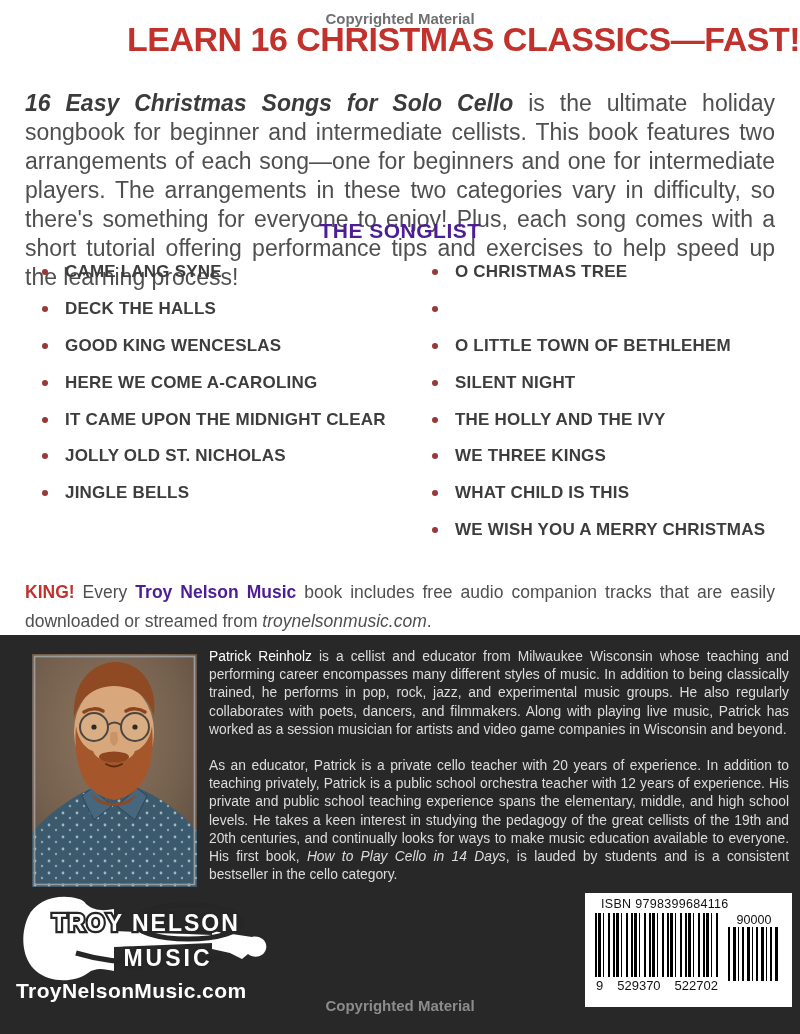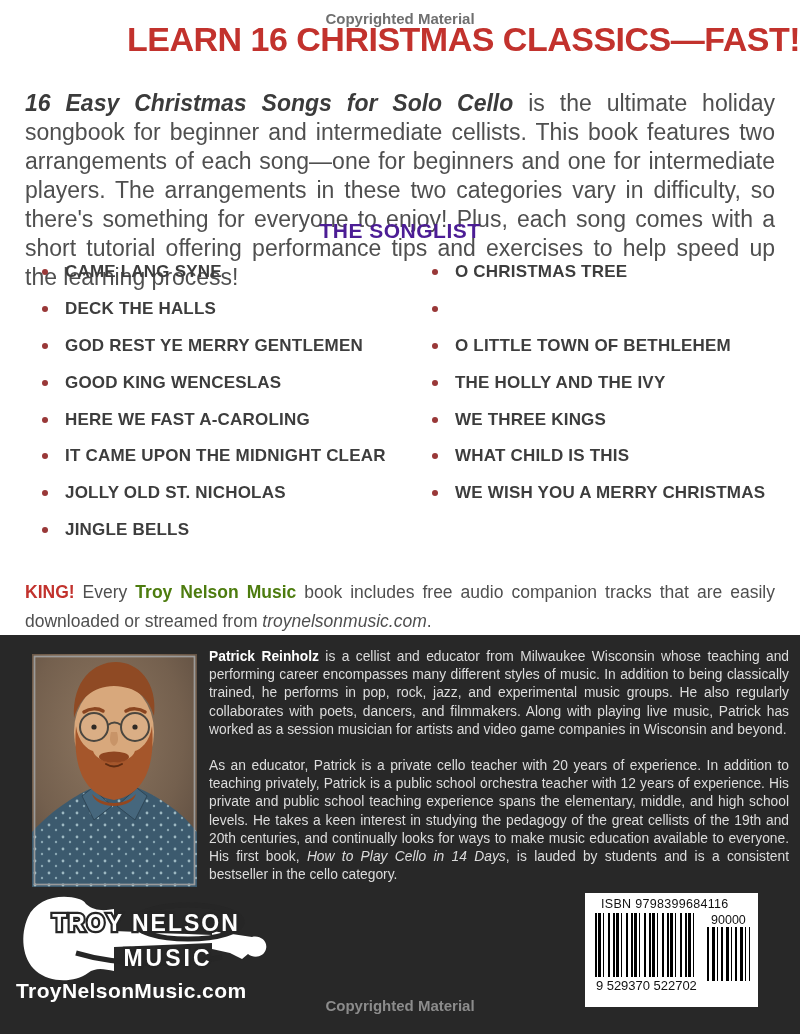--- a/index.html
+++ b/index.html
@@ -29,43 +29,43 @@
   .songs .col-left{width:390px;}
   .songs .col-right{flex:1;}
   .songs li{height:36.8px;display:flex;align-items:center;}
   .bullet{width:6px;height:6px;border-radius:50%;background:#993838;margin-right:17px;flex:0 0 auto;}
   .song-label{font-size:17px;font-weight:bold;color:#3d3d3d;letter-spacing:.2px;white-space:nowrap;}
 
   
   .plus{position:absolute;top:560px;left:25px;width:750px;font-size:17.5px;line-height:29px;
         color:#4f4f4f;text-align:justify;}
   .plus .plus-label{color:#c2322d;font-weight:bold;}
-  .plus .brand{font-weight:bold;color:#4d7c0f;}
+  .plus .brand{font-weight:bold;color:#4c1d95;}
   .plus .site{font-style:italic;}
 
   
   .panel{position:absolute;top:635px;left:0;width:800px;height:399px;background:#282828;}
 
   .photo{position:absolute;left:32px;top:19px;width:165px;height:233px;
          outline:1px solid #9a9a9a;outline-offset:-3px;background:#6b5a49;}
   .photo svg{display:block;width:100%;height:100%;}
 
   .bio{position:absolute;left:209px;top:13px;width:580px;color:#dcdcdc;
        font-size:13.8px;line-height:18.2px;text-align:justify;}
   .bio p{margin:0 0 18px 0;}
-  .bio .name{font-weight:bold;color:#fff;margin-top:40px;}
+  .bio .name{font-weight:normal;color:#fff;margin-top:40px;}
   .bio .book{font-style:italic;}
 
   .logo{position:absolute;left:16px;top:256px;width:256px;height:95px;}
   .logo svg{display:block;width:100%;height:100%;}
   .website{position:absolute;left:16px;top:344px;font-size:21px;font-weight:bold;color:#fff;
            letter-spacing:.4px;}
 
   
-  .barcode{position:absolute;left:585px;top:258px;width:173px;height:114px;background:#fff;
+  .barcode{position:absolute;left:585px;top:258px;width:207px;height:114px;background:#fff;
            box-sizing:border-box;padding:4px 8px 0 8px;}
   .isbn{font-size:12.5px;color:#111;padding-left:8px;letter-spacing:.3px;}
   .bc-row{display:flex;margin-top:2px;}
   .bc-main{width:124px;margin-left:2px;}
   .bars-main{height:64px;
      background:repeating-linear-gradient(90deg,#000 0 2px,#fff 2px 3px,#000 3px 6px,#fff 6px 8px,
      #000 8px 9px,#fff 9px 13px,#000 13px 15px,#fff 15px 18px);}
   .digits{display:flex;justify-content:space-between;font-size:13px;color:#111;margin-top:1px;
           padding:0 1px;}
   .bc-supp{width:52px;margin-left:9px;}
@@ -93,33 +93,29 @@
         <li>
           <span class="bullet"></span>
           <span class="song-label">CAME LANG SYNE</span>
         </li>
 
         <li>
           <span class="bullet"></span>
           <span class="song-label">DECK THE HALLS</span>
         </li>
 
-        <li>
-          <span class="bullet"></span>
-          <span class="song-label">GOD REST YE MERRY GENTLEMEN</span>
-        </li>
 
         <li>
           <span class="bullet"></span>
           <span class="song-label">GOOD KING WENCESLAS</span>
         </li>
 
         <li>
           <span class="bullet"></span>
-          <span class="song-label">HERE WE FAST A-CAROLING</span>
+          <span class="song-label">HERE WE COME A-CAROLING</span>
         </li>
 
         <li>
           <span class="bullet"></span>
           <span class="song-label">IT CAME UPON THE MIDNIGHT CLEAR</span>
         </li>
 
         <li>
           <span class="bullet"></span>
           <span class="song-label">JOLLY OLD ST. NICHOLAS</span>
@@ -139,20 +135,24 @@
 
         <li>
           <span class="bullet"></span>
         </li>
 
         <li>
           <span class="bullet"></span>
           <span class="song-label">O LITTLE TOWN OF BETHLEHEM</span>
         </li>
 
+        <li>
+          <span class="bullet"></span>
+          <span class="song-label">SILENT NIGHT</span>
+        </li>
 
         <li>
           <span class="bullet"></span>
           <span class="song-label">THE HOLLY AND THE IVY</span>
         </li>
 
         <li>
           <span class="bullet"></span>
           <span class="song-label">WE THREE KINGS</span>
         </li>

